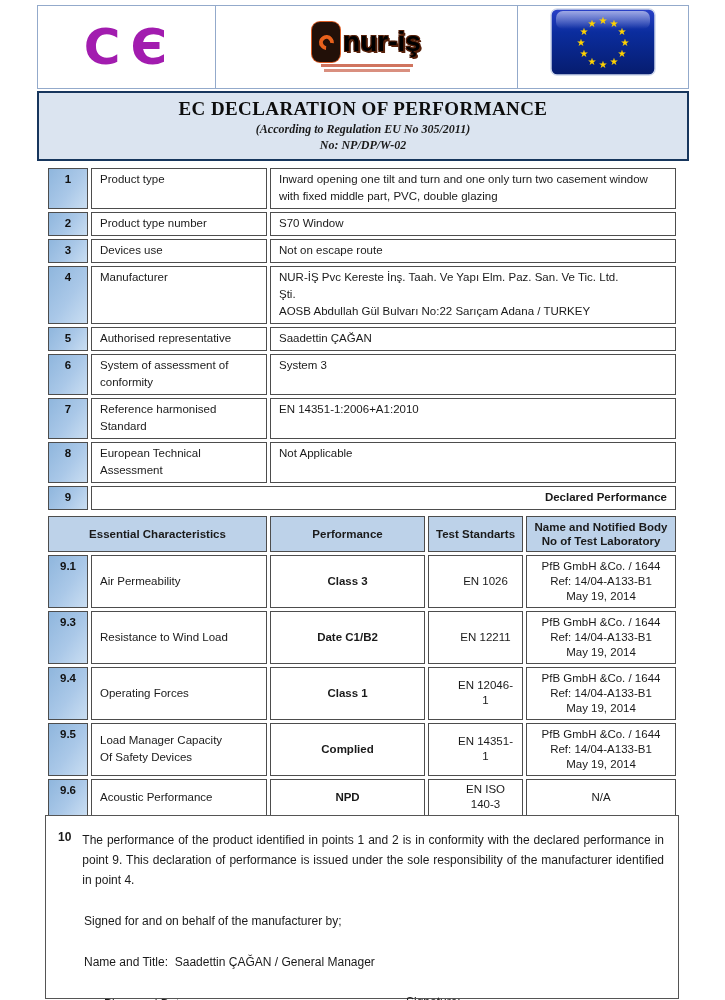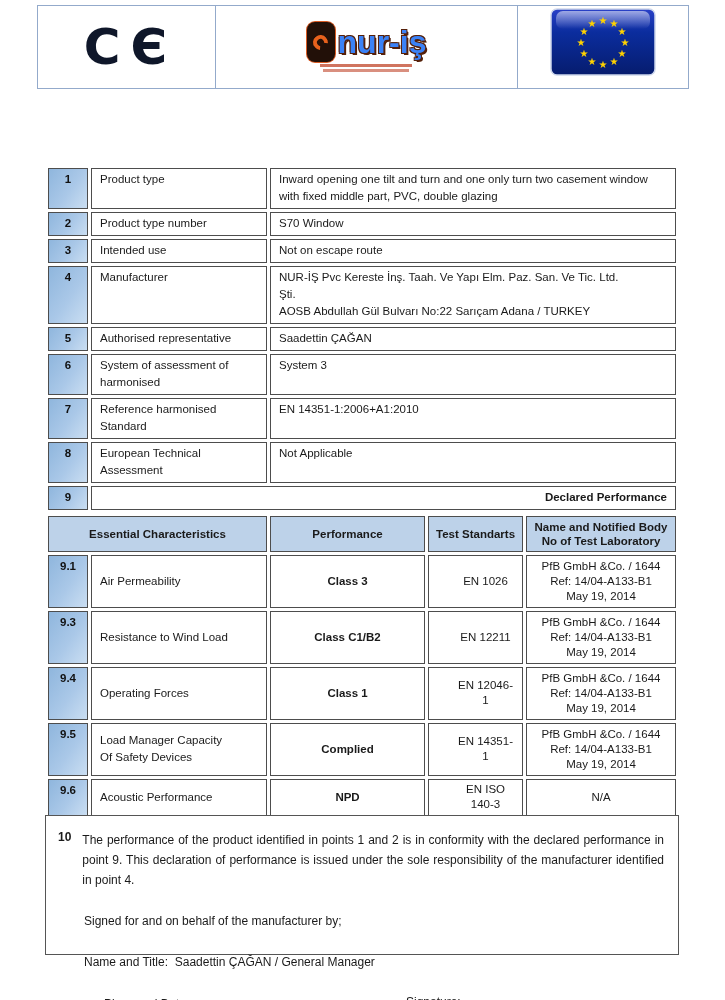--- a/index.html
+++ b/index.html
@@ -4,29 +4,29 @@
 <style>
   * { box-sizing: border-box; margin: 0; padding: 0; }
   html,body { width:725px; height:1000px; background:#ffffff; font-family:"Liberation Sans", sans-serif; color:#1a1a1a; }
   .page { position:relative; width:725px; height:1000px; overflow:hidden; background:#fff; }
 
   
   .header-box { position:absolute; left:37px; top:5px; width:652px; }
   .cells-row { display:flex; height:84px; border:1px solid #93aacb; background:#fff; }
   .cell { position:relative; }
   .ce-cell { width:178px; border-right:1px solid #93aacb; display:flex; align-items:center; justify-content:center; }
-  .ce { font-family:"DejaVu Sans", sans-serif; font-size:50px; font-weight:bold; letter-spacing:10px; color:#0f172a; line-height:1; padding-left:8px; }
+  .ce { font-family:"DejaVu Sans", sans-serif; font-size:50px; font-weight:bold; letter-spacing:10px; color:#a21caf; line-height:1; padding-left:8px; }
   .logo-cell { width:302px; border-right:1px solid #93aacb; display:flex; align-items:center; justify-content:center; }
   .flag-cell { flex:1; display:flex; align-items:flex-start; justify-content:center; padding-top:2px; }
 
   .nuris { display:flex; flex-direction:column; align-items:center; }
   .nuris-top { display:flex; align-items:center; gap:3px; }
   .logo-mark { width:28px; height:40px; background:#221008; border-radius:8px; display:flex; align-items:center; justify-content:center; box-shadow:0 0 0 1px #d95b23; }
   .swirl { width:15px; height:15px; border:4px solid #e8611c; border-radius:50%; border-bottom-color:transparent; transform:rotate(-40deg); }
-  .logo-text { font-weight:bold; font-size:32px; line-height:1; color:#3b82f6; letter-spacing:0px;
+  .logo-text { font-weight:bold; font-size:28px; line-height:1; color:#000000; letter-spacing:0px;
                text-shadow:1px 1px 0 #55200a, -1px -1px 0 #55200a, 1px -1px 0 #55200a, -1px 1px 0 #55200a, 2px 2px 0 #55200a; }
   .logo-sub { width:92px; margin-top:2px; }
   .logo-sub .l1 { height:3px; background:#c0452a; opacity:.75; margin-bottom:2px; }
   .logo-sub .l2 { height:3px; background:#c0452a; opacity:.6; width:86px; margin:0 auto; }
 
   .banner { margin-top:2px; border:2px solid #17365d; background:#dbe4f0; text-align:center; padding:5px 0 6px; }
   .banner .title { font-family:"Liberation Serif", serif; font-weight:bold; font-size:19px; letter-spacing:.4px; color:#0d0d0d; }
   .banner .subtitle { font-family:"Liberation Serif", serif; font-style:italic; font-weight:bold; font-size:12px; margin-top:2px; }
   .banner .docno { font-family:"Liberation Serif", serif; font-style:italic; font-weight:bold; font-size:12px; margin-top:1px; }
 
@@ -41,21 +41,21 @@
 
   .perf th { background:#bdd2e9; font-weight:bold; text-align:center; vertical-align:middle; line-height:14px; padding:3px 2px; white-space:pre-line; font-size:11.5px; }
   .perf td.char { vertical-align:middle; white-space:pre-line; }
   .perf td.perfv { vertical-align:middle; text-align:center; font-weight:bold; }
   .perf td.std  { vertical-align:middle; text-align:center; line-height:15px;padding-left:28px; }
   .perf td.lab  { vertical-align:middle; text-align:center; white-space:pre-line; line-height:15px; padding:3px 4px; }
   .perf tr.tall td { height:48px;margin-left:21px; }
   .perf td.num { vertical-align:top; }
 
   
-  .footer-box { position:absolute; left:45px; top:815px; width:634px; height:140px; border:1px solid #555; background:#fff; font-size:12px; }
+  .footer-box { position:absolute; left:45px; top:815px; width:634px; height:184px; border:1px solid #555; background:#fff; font-size:12px; }
   .para-row { display:flex; margin:14px 14px 0 12px; gap:11px; }
   .para-num { font-weight:bold; flex:0 0 auto; }
   .para-text { text-align:justify; line-height:20px; }
   .signed-line { margin:24px 0 0 38px; }
   .name-row { margin:27px 0 0 38px; }
   .pd-sig-row { display:flex; margin:26px 0 0 58px; }
   .pd-block { width:300px; line-height:19px; }
   .sig-block { margin-left:2px; }
 </style>
 </head>
@@ -107,20 +107,25 @@
             <text x="53" y="59.5">★</text>
               <text x="42" y="56.5">★</text>
               <text x="34" y="48.5">★</text>
             <text x="31" y="37.5">★</text>
               <text x="34" y="26.5">★</text>
               <text x="42" y="18.5">★</text>
           </g>
         </svg>
       </div>
     </div>
+    <div class="banner">
+      <div class="title">EC DECLARATION OF PERFORMANCE</div>
+      <div class="subtitle">(According to Regulation EU No 305/2011)</div>
+      <div class="docno">No: NP/DP/W-02</div>
+    </div>
   </div>
 
   <div class="tables">
 
     <table class="info">
       <colgroup>
           <col style="width:40px">
           <col style="width:176px">
           <col>
         </colgroup>
@@ -130,38 +135,38 @@
         <td class="lbl">Product type</td>
         <td class="val">Inward opening one tilt and turn and one only turn two casement window with fixed middle part, PVC, double glazing</td>
       </tr>
       <tr>
         <td class="num">2</td>
         <td class="lbl">Product type number</td>
         <td class="val">S70 Window</td>
       </tr>
       <tr>
         <td class="num">3</td>
-        <td class="lbl">Intended use</td>
+        <td class="lbl">Devices use</td>
         <td class="val">Not on escape route</td>
       </tr>
       <tr>
         <td class="num">4</td>
         <td class="lbl">Manufacturer</td>
         <td class="val">NUR-İŞ Pvc Kereste İnş. Taah. Ve Yapı Elm. Paz. San. Ve Tic. Ltd.
 Şti.
 AOSB Abdullah Gül Bulvarı No:22 Sarıçam Adana / TURKEY</td>
       </tr>
       <tr>
         <td class="num">5</td>
         <td class="lbl">Authorised representative</td>
         <td class="val">Saadettin ÇAĞAN</td>
       </tr>
       <tr>
         <td class="num">6</td>
-        <td class="lbl">System of assessment of harmonised</td>
+        <td class="lbl">System of assessment of conformity</td>
         <td class="val">System 3</td>
       </tr>
       <tr>
         <td class="num">7</td>
         <td class="lbl">Reference harmonised Standard</td>
         <td class="val">EN 14351-1:2006+A1:2010</td>
       </tr>
       <tr>
         <td class="num">8</td>
         <td class="lbl">European Technical Assessment</td>
@@ -195,21 +200,21 @@
         <td class="char">Air Permeability</td>
         <td class="perfv">Class 3</td>
         <td class="std">EN 1026</td>
         <td class="lab">PfB  GmbH &amp;Co. / 1644
 Ref: 14/04-A133-B1
 May 19, 2014</td>
       </tr>
       <tr class="tall">
         <td class="num">9.3</td>
         <td class="char">Resistance to Wind Load</td>
-        <td class="perfv">Class C1/B2</td>
+        <td class="perfv">Date C1/B2</td>
         <td class="std">EN 12211</td>
         <td class="lab">PfB  GmbH &amp;Co. / 1644
 Ref: 14/04-A133-B1
 May 19, 2014</td>
       </tr>
       <tr class="tall">
         <td class="num">9.4</td>
         <td class="char">Operating Forces</td>
         <td class="perfv">Class 1</td>
         <td class="std">EN 12046-1</td>

